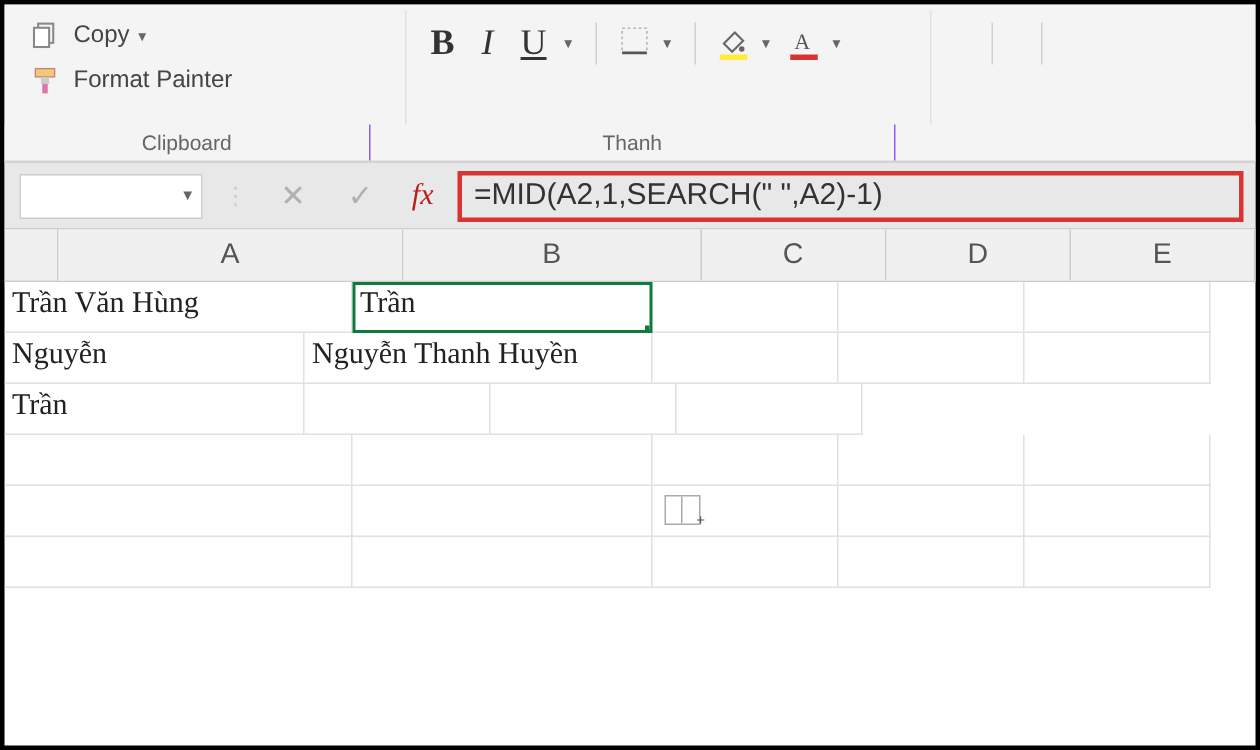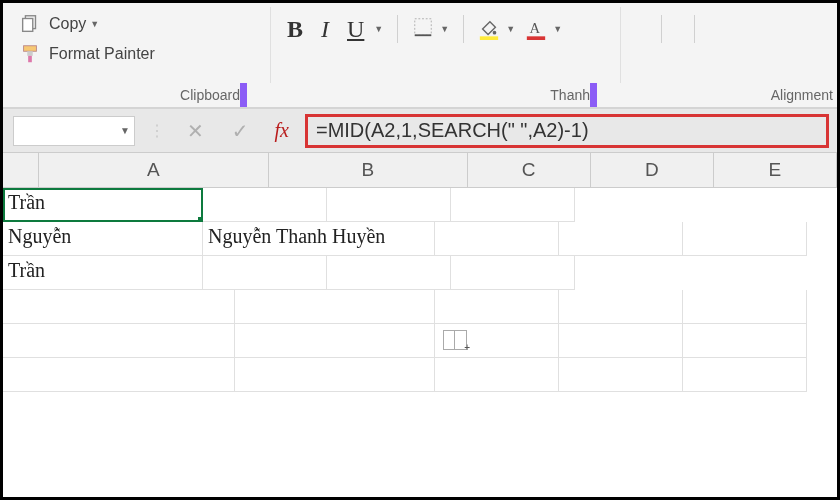--- a/index.html
+++ b/index.html
@@ -2,21 +2,21 @@
 <html><head>
 <meta charset="utf-8">
 <style>
 * { box-sizing: border-box; margin: 0; padding: 0; }
 body { font-family: 'Segoe UI', Arial, sans-serif; background: #fff; width: 840px; height: 500px; overflow: hidden; border: 3px solid #000; }
 
 .ribbon { background: #f4f4f4; border-bottom: 1px solid #d4d4d4; padding: 4px 0 0 0; }
 .ribbon-groups { display: flex; align-items: stretch; }
 .ribbon-group { padding: 2px 12px 2px 12px; border-right: 1px solid #e0e0e0; min-height: 76px; position: relative; }
 .ribbon-labels { display: flex; background: #f4f4f4; border-bottom: 1px solid #d4d4d4; }
-.ribbon-label-cell { border-right: 7px solid #8b5cf6; text-align: right; color: #666; font-size: 14px; padding: 4px 0; }
+.ribbon-label-cell { border-right: 1px solid #8b5cf6; text-align: center; color: #666; font-size: 14px; padding: 4px 0; }
 
 .clipboard-group { display: flex; flex-direction: column; gap: 4px; padding-top: 2px; }
 .clipboard-item { display: flex; align-items: center; gap: 8px; color: #444; font-size: 16px; padding: 2px 4px; }
 .clipboard-item svg { width: 22px; height: 22px; }
 
 .font-group { display: flex; align-items: center; gap: 10px; padding-top: 6px; }
 .font-btn { font-family: 'Times New Roman', serif; font-size: 24px; color: #333; padding: 0 4px; }
 .font-btn.bold { font-weight: bold; }
 .font-btn.italic { font-style: italic; }
 .font-btn.underline { text-decoration: underline; }
@@ -146,21 +146,20 @@
               <line x1="3" y1="6" x2="21" y2="6" stroke="#666" stroke-width="2"></line>
               <path d="M3 12 L17 12 Q21 12 21 16 Q21 20 17 20 L14 20" fill="none" stroke="#666" stroke-width="2"></path>
               <path d="M14 17 L11 20 L14 23" fill="none" stroke="#666" stroke-width="2"></path>
             </svg></span>
       </div>
     </div>
   </div>
   <div class="ribbon-labels">
     <div class="ribbon-label-cell" style="width:244px">Clipboard</div>
     <div class="ribbon-label-cell" style="width:350px">Thanh</div>
-    <div class="ribbon-label-cell" style="flex:1;border-right:none;text-align:right;padding-right:4px">Alignment</div>
   </div>
 </div>
 
 <div class="name-formula-bar">
   <div class="name-box">
       <span class="name-dd">▼</span>
     </div>
   <span class="fb-sep">⋮</span>
   <span class="fb-btn">✕</span>
   <span class="fb-btn">✓</span>
@@ -174,20 +173,21 @@
   <div class="corner"></div>
   <div class="col-h colA">A</div>
   <div class="col-h colB">B</div>
   <div class="col-h colC">C</div>
   <div class="col-h colD">D</div>
   <div class="col-h colE">E</div>
 </div>
 
 <div class="grid" style="position:relative">
   <div class="row">
+    <div class="cell colA">Trần Văn Hùng</div>
     <div class="cell colB selected">Trần</div>
     <div class="cell colC"></div>
     <div class="cell colD"></div>
     <div class="cell colE"></div>
   </div>
   <div class="row">
     <div class="cell colB">Nguyễn</div>
     <div class="cell colA">Nguyễn Thanh Huyền</div>
     <div class="cell colC"></div>
     <div class="cell colD"></div>

